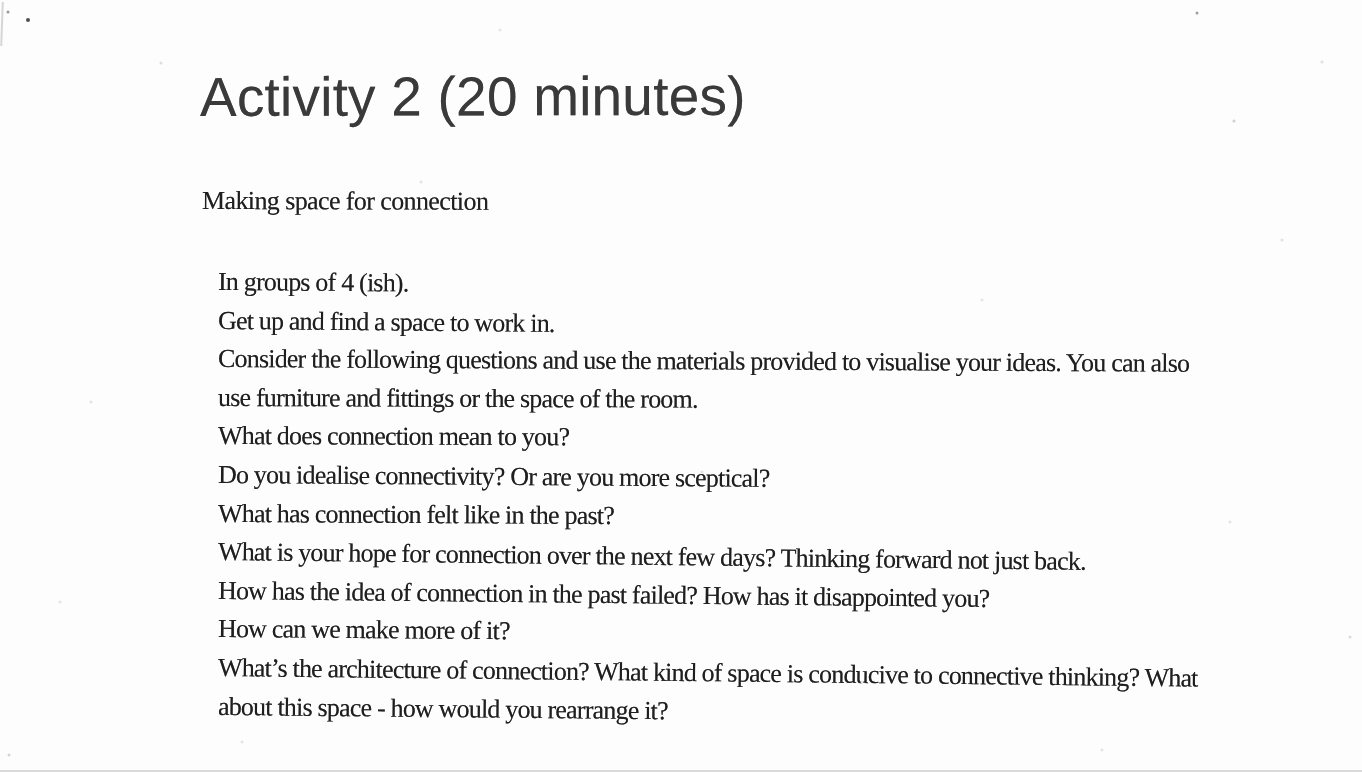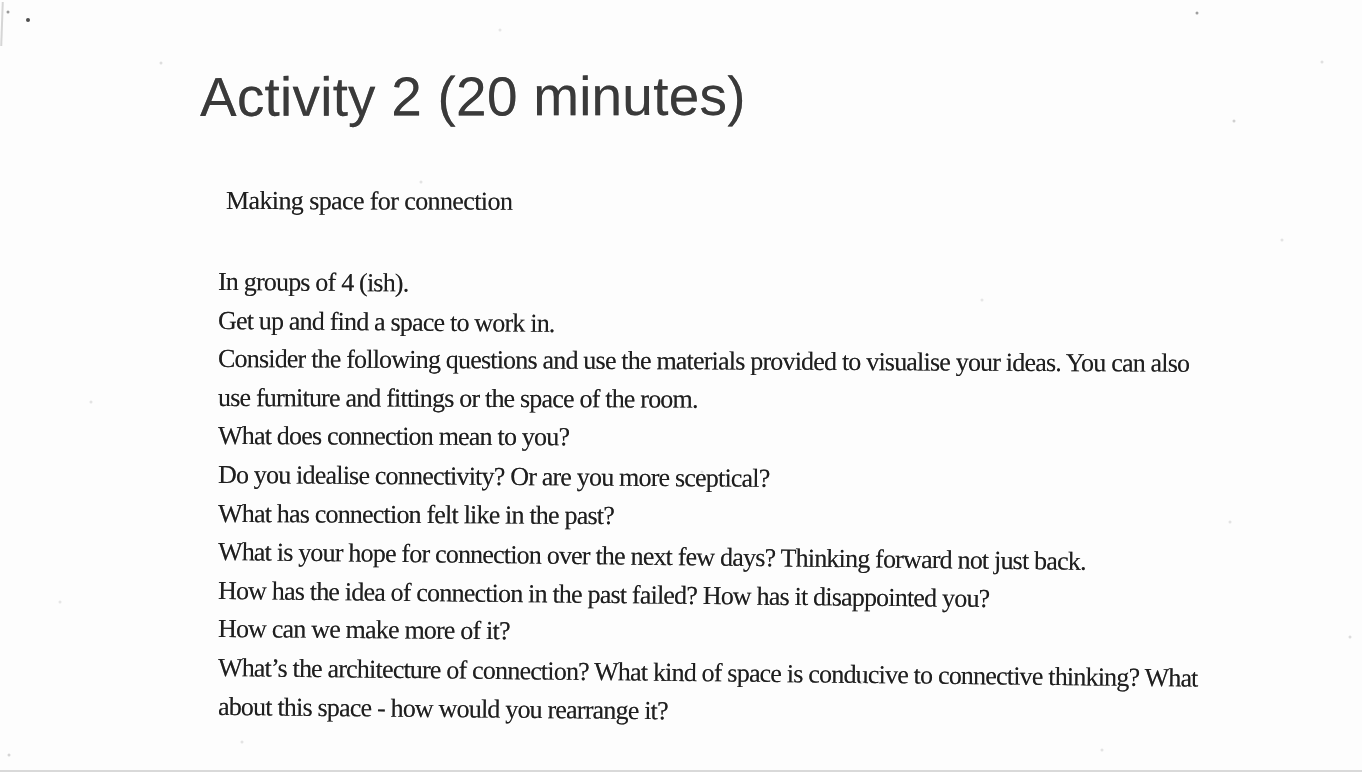--- a/index.html
+++ b/index.html
@@ -35,21 +35,20 @@
   .page-subtitle{
     position:absolute;left:202px;top:186px;
     font-family:"Liberation Serif",serif;
     font-size:26px;font-weight:400;
     color:var(--body-text);
     letter-spacing:-0.6px;
     white-space:nowrap;
     transform:rotate(0.15deg);
     transform-origin:left center;
     text-shadow:0 0 0.5px rgba(25,25,25,0.6);
-    margin-left:24px;
   }
 
   .body-text{
     position:absolute;left:218px;top:263px;width:1120px;
     font-family:"Liberation Serif",serif;
     font-size:26px;font-weight:400;
     color:var(--body-text);
     letter-spacing:-0.8px;
   }
   .text-line{

